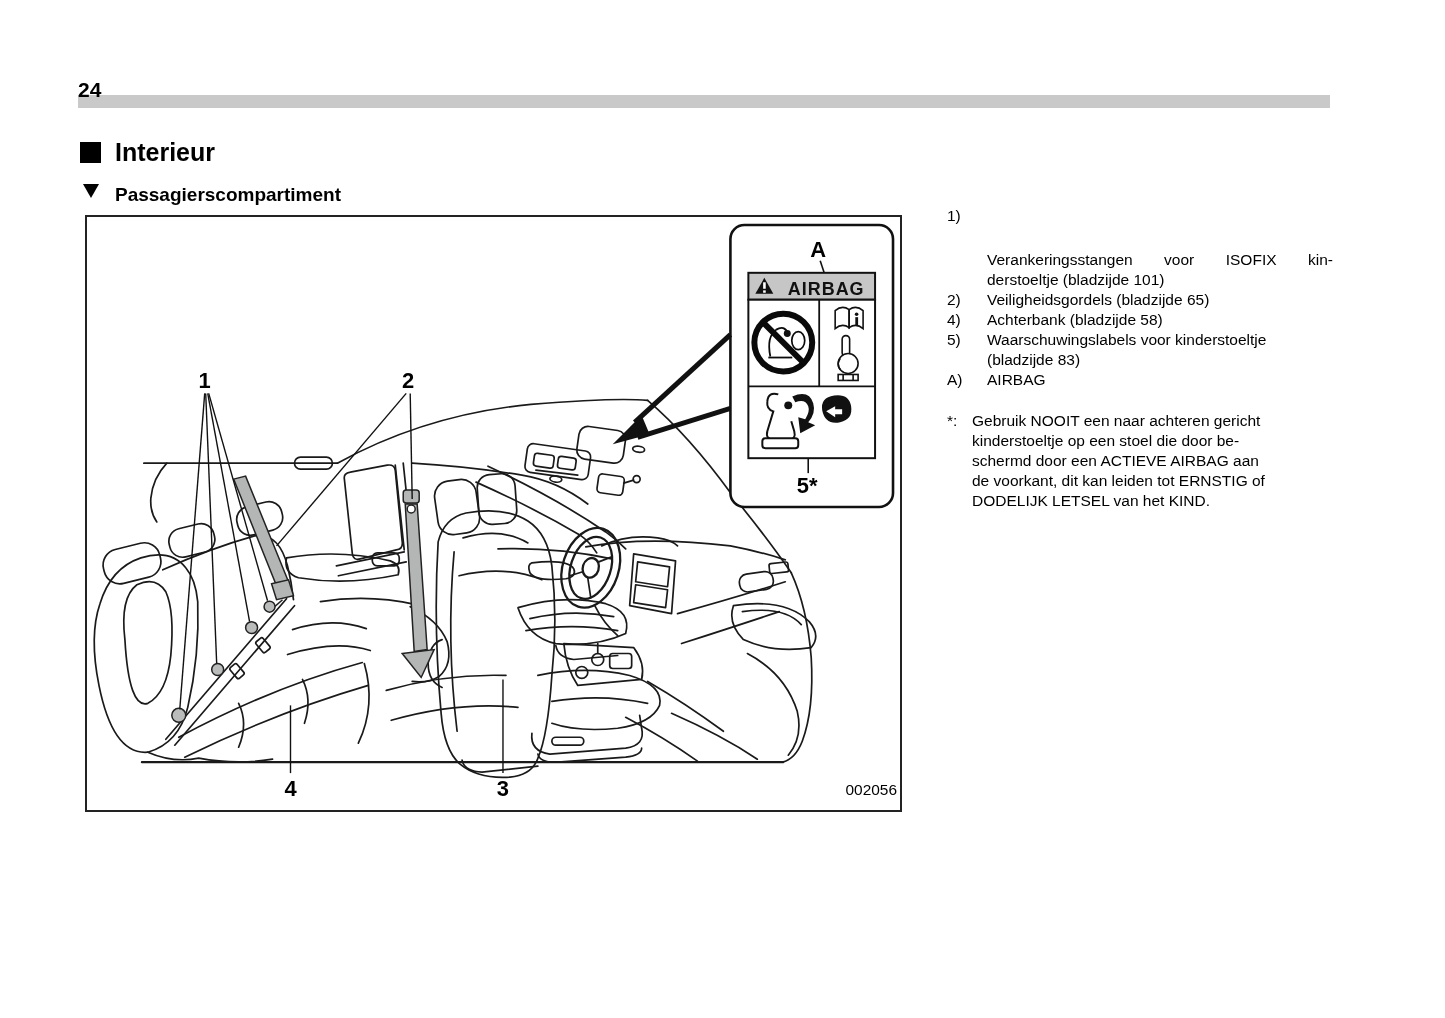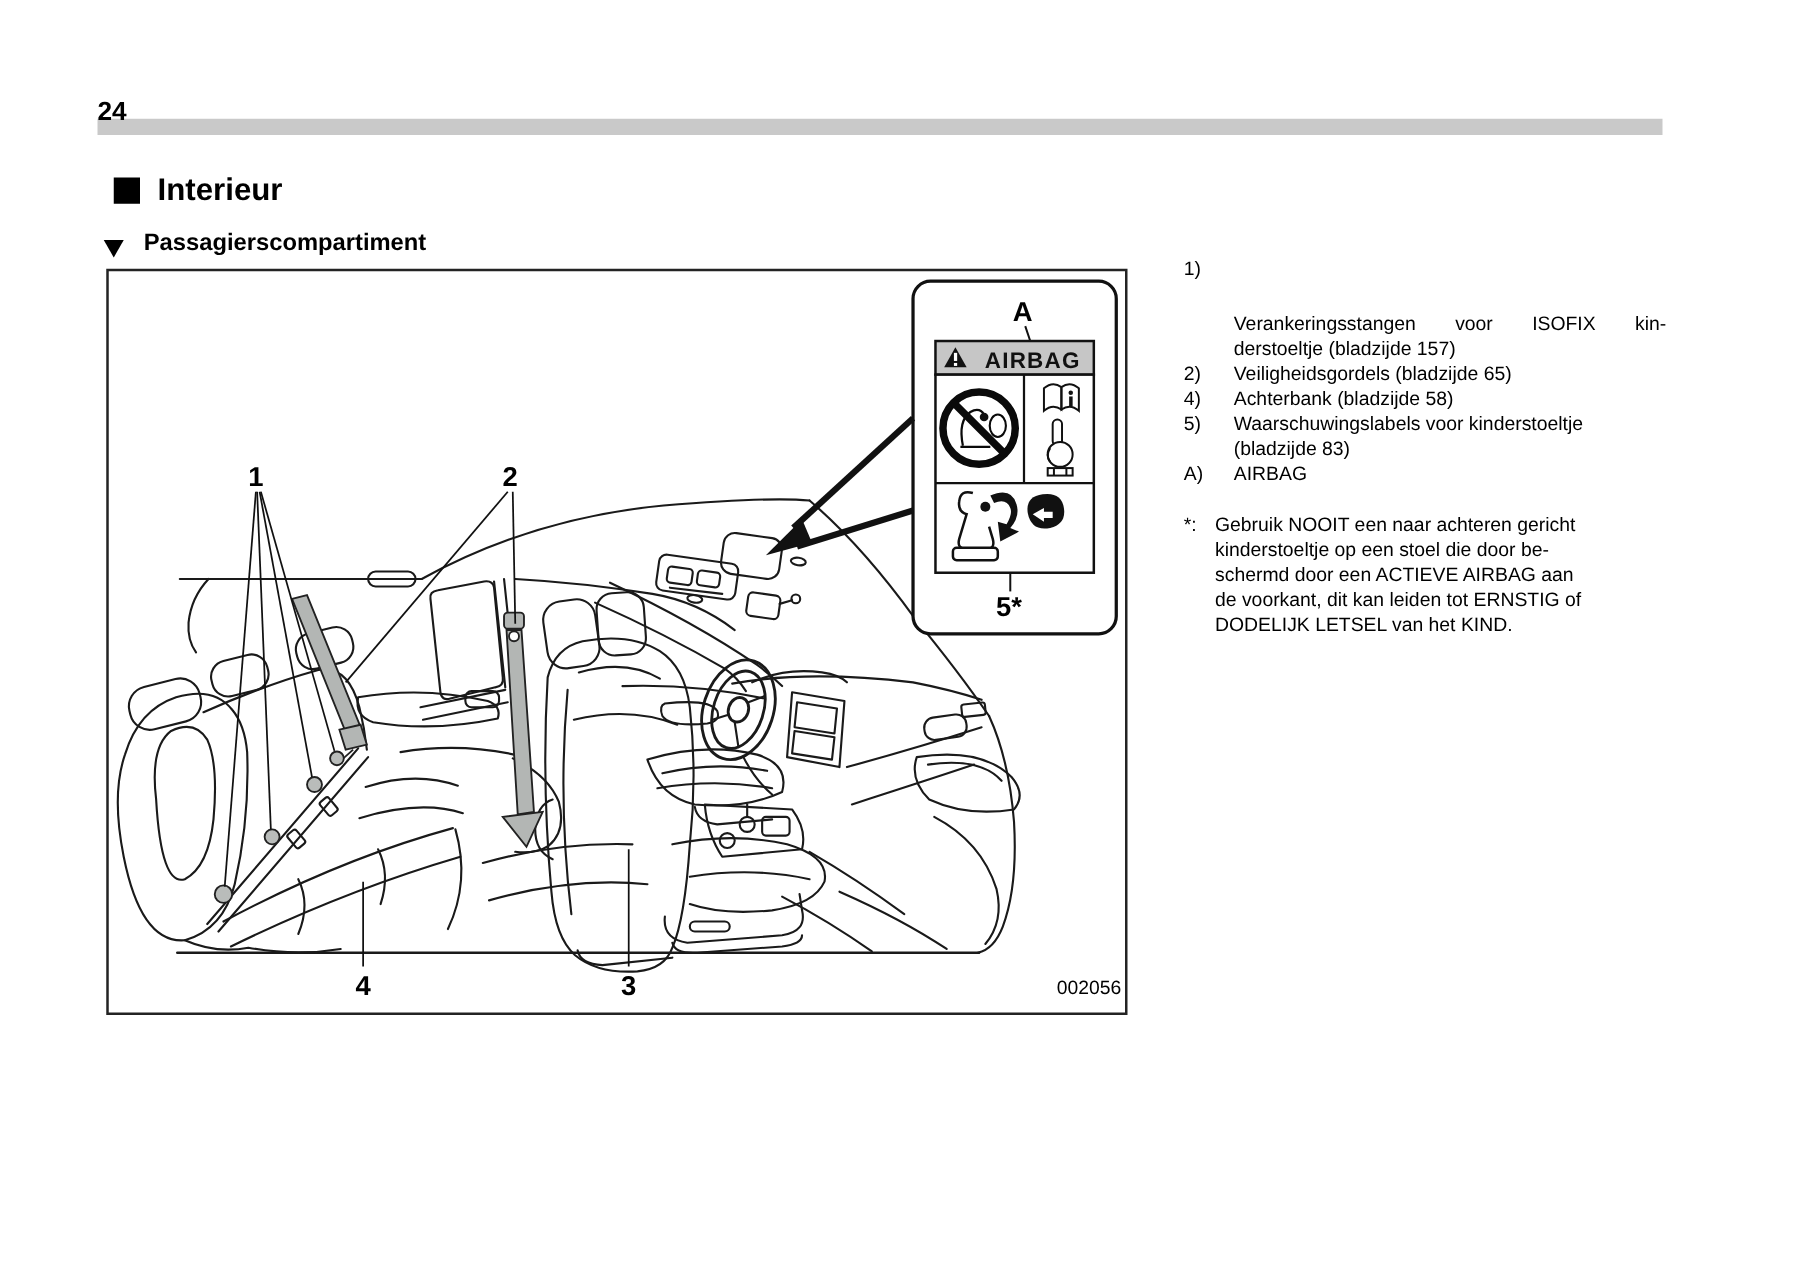--- a/index.html
+++ b/index.html
@@ -1,24 +1,24 @@
 <!DOCTYPE html>
 <html><head>
 <meta charset="utf-8">
 <style>
   html,body{margin:0;padding:0;width:1445px;height:1018px;background:#ffffff;overflow:hidden;
     font-family:"Liberation Sans", sans-serif;color:#000;}
   .abs{position:absolute;}
   
   .page-bar{left:78px;top:95px;width:1252px;height:13px;background:#c9c9c9;}
   .page-num{left:78px;top:78px;font-size:21px;font-weight:bold;letter-spacing:0px;z-index:2;}
-  .sec-head{left:91px;top:138px;display:flex;align-items:center;justify-content:center;}
+  .sec-head{left:80px;top:138px;display:flex;align-items:center;justify-content:center;}
   .sec-square{width:21px;height:21px;background:#000;margin-right:14px;}
   .sec-title{font-size:25px;font-weight:bold;}
-  .sub-head{left:83px;top:184px;display:flex;align-items:flex-end;}
+  .sub-head{left:83px;top:184px;display:flex;align-items:flex-start;}
   .sub-tri{width:0;height:0;border-left:8.5px solid transparent;border-right:8.5px solid transparent;
     border-top:14px solid #000;margin-right:16px;}
   .sub-title{font-size:19px;font-weight:bold;}
   
   .figure-panel{left:85px;top:215px;width:813px;height:593px;border:2px solid #232323;background:#fff;}
   .figure-panel svg{display:block;width:100%;height:100%;}
   
   .right-col{left:947px;top:206px;width:386px;font-size:15.5px;line-height:20px;}
   .list-item{margin:0;}
   .list-item.footnote{margin-top:21px;}
@@ -248,21 +248,21 @@
     <text x="733" y="40">A</text>
     <text x="722" y="277">5*</text>
   </g>
   <text x="812" y="580" font-size="15.5" fill="#000" text-anchor="end">002056</text>
 </svg>
 </div>
 
 <div class="abs right-col">
     <div class="list-item">
       <div class="list-line justified"><span class="marker">1)</span><span class="ltext">Verankeringsstangen voor ISOFIX kin-</span></div>
-      <div class="list-line cont">derstoeltje (bladzijde 157)</div>
+      <div class="list-line cont">derstoeltje (bladzijde 101)</div>
     </div>
     <div class="list-item">
       <div class="list-line"><span class="marker">2)</span><span class="ltext">Veiligheidsgordels (bladzijde 65)</span></div>
     </div>
     <div class="list-item">
       <div class="list-line"><span class="marker">4)</span><span class="ltext">Achterbank (bladzijde 58)</span></div>
     </div>
     <div class="list-item">
       <div class="list-line"><span class="marker">5)</span><span class="ltext">Waarschuwingslabels voor kinderstoeltje</span></div>
       <div class="list-line cont">(bladzijde 83)</div>

